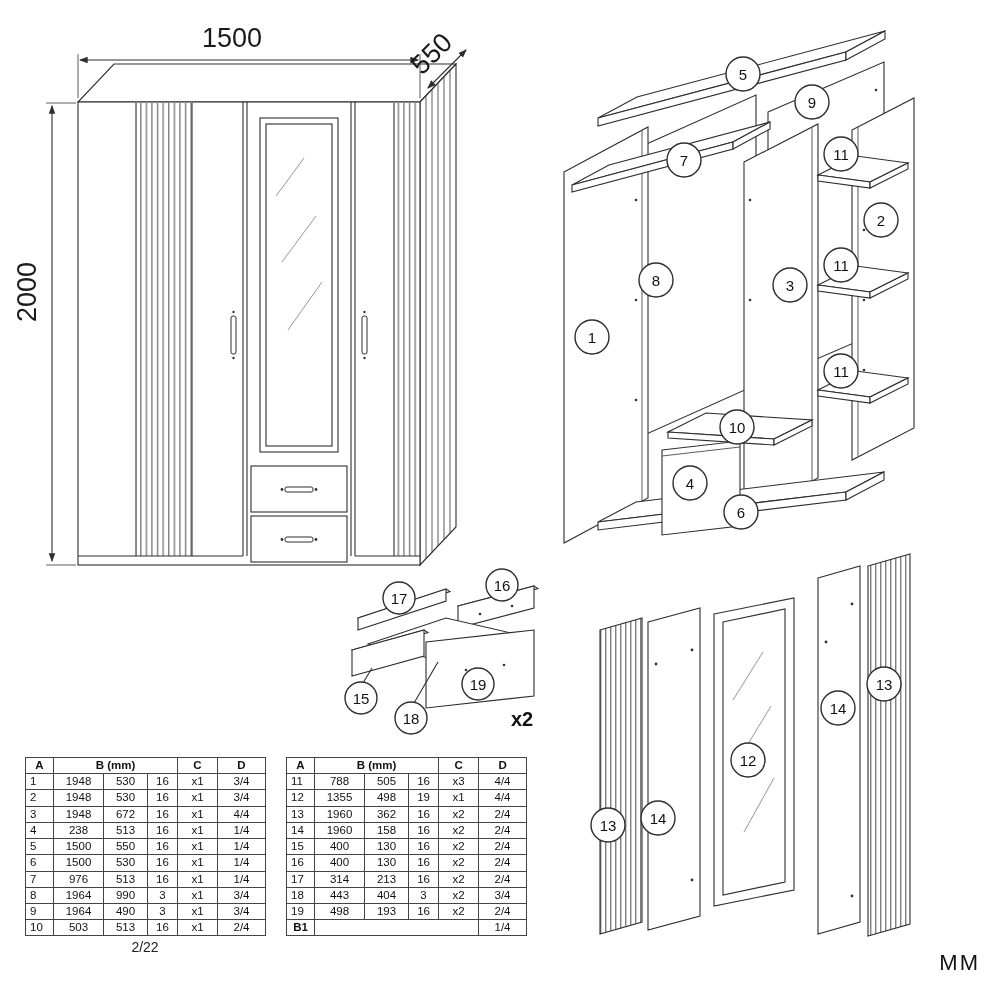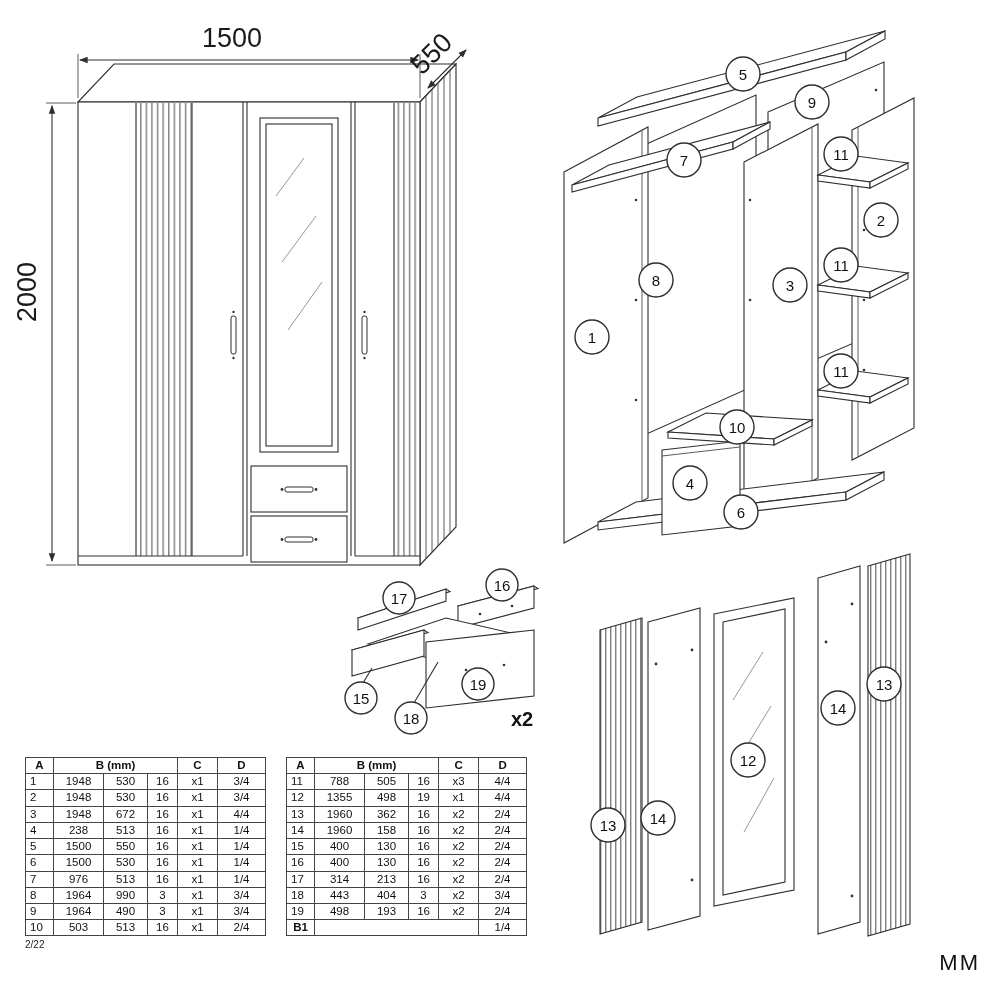--- a/index.html
+++ b/index.html
@@ -33,21 +33,21 @@
   .parts-table { border-collapse:collapse; table-layout:fixed; width:240px;
                  font-size:11.5px; background:#fff; }
   .parts-table th, .parts-table td {
     border:1px solid #444; padding:1px 4px; text-align:center;
     height:16px; line-height:1.15; color:#111; overflow:hidden; white-space:nowrap;
   }
   .parts-table th { font-weight:bold; }
   .parts-table td.col-a { text-align:left; }
   .parts-table tr.row-b1 td:first-child { font-weight:bold; text-align:center; }
 
-  .page-number { width:240px; font-size:10px; color:#222; margin-top:3px; }
+  .page-number { width:240px; text-align:center; font-size:14px; color:#222; margin-top:3px; }
 
   .brand-label {
     position:absolute; right:20px; top:950px;
     font-size:22px; font-weight:normal; letter-spacing:2px; color:#111;
   }
 </style>
 </head>
 <body>
 
 <svg style="left:0;top:0" width="500" height="600" viewBox="0 0 500 600">

